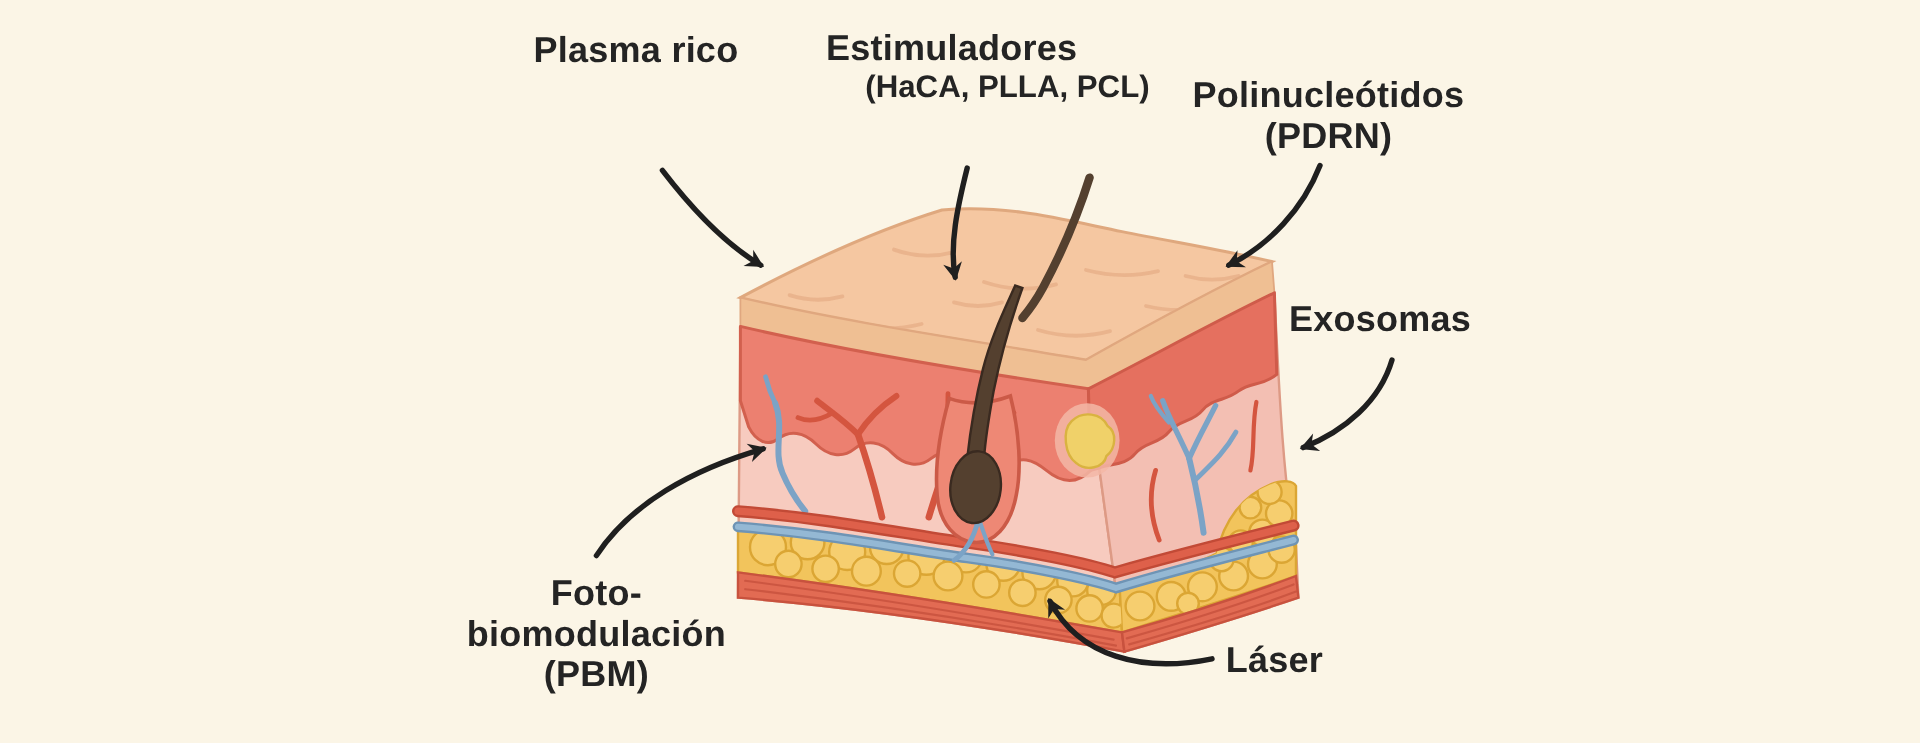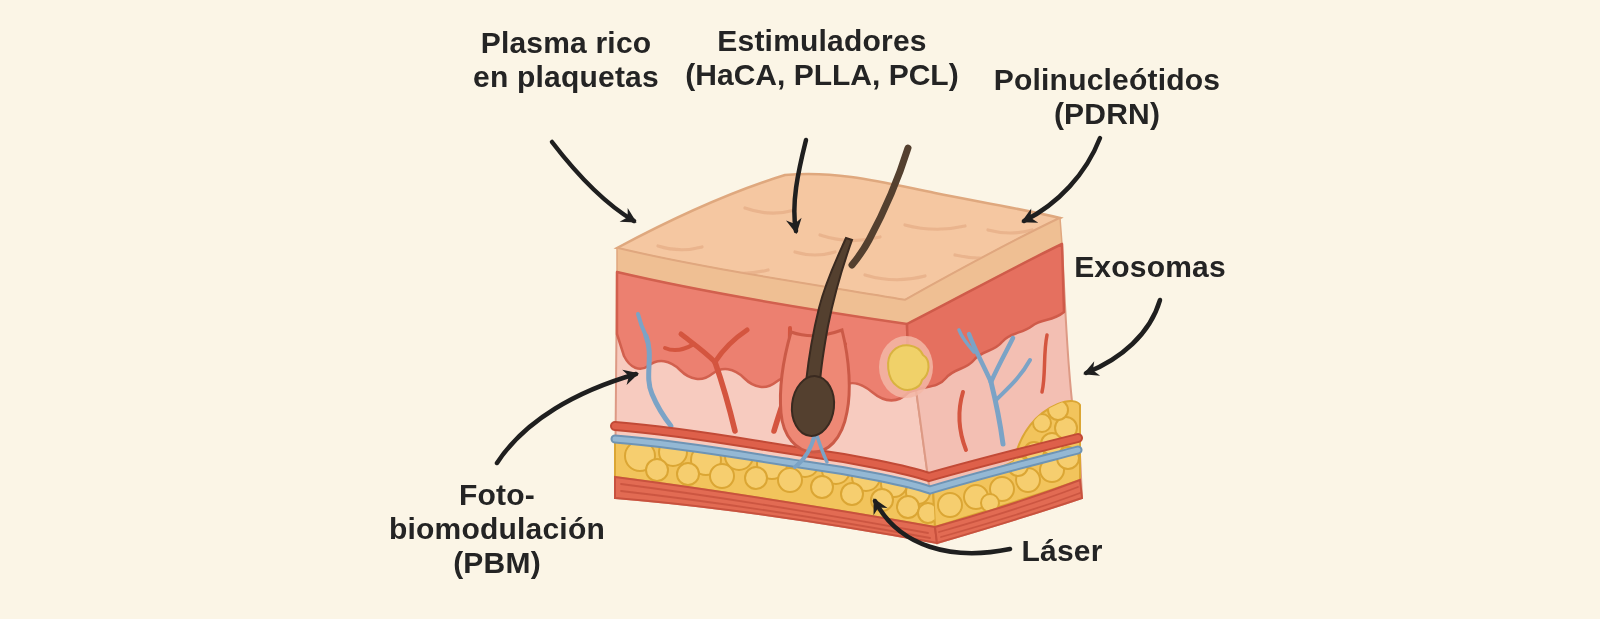--- a/index.html
+++ b/index.html
@@ -7,23 +7,23 @@
     width:1600px;height:619px;overflow:hidden;
     background:var(--background,#FAF4E6);
     font-family:"Liberation Sans", sans-serif;
   }
   .stage{position:relative;width:1600px;height:619px;}
   svg.canvas{position:absolute;left:0;top:0;}
   .label{
     position:absolute;text-align:center;font-weight:700;
     color:var(--text,#242424);font-size:30px;line-height:1.14;letter-spacing:.2px;
   }
-  .label .sub{font-size:30px;letter-spacing:0;}
-  #lbl-prp{left:406px;top:26px;width:320px;}
-  #lbl-estimuladores{left:657px;top:24px;width:330px;}
+  .label .sub{font-size:26px;letter-spacing:0;text-align:right;}
+  #lbl-prp{left:370px;top:26px;width:320px;}
+  #lbl-estimuladores{left:628px;top:24px;width:330px;}
   #lbl-polinucleotidos{left:942px;top:63px;width:330px;}
   #lbl-exosomas{left:1030px;top:250px;width:240px;}
   #lbl-pbm{left:332px;top:478px;width:330px;}
   #lbl-laser{left:982px;top:534px;width:160px;}
 
   .c-topface{fill:var(--skin-surface,#F5C7A1);stroke:#dfa87e;stroke-width:2.5;}
   .c-band{fill:var(--surface-band,#EFBF93);stroke:#e0a77f;stroke-width:1.5;}
   .c-face-front{fill:var(--dermis,#F7CBBF);stroke:var(--outline-soft,#DD9A85);stroke-width:2;}
   .c-face-side{fill:var(--dermis-side,#F3BFB3);stroke:var(--outline-soft,#DD9A85);stroke-width:2;}
   .c-epi{fill:var(--epidermis,#EC8070);stroke:#d2604e;stroke-width:2.5;stroke-linejoin:round;}
@@ -186,21 +186,20 @@
       <path class="arrow" marker-end="url(#arrowhead)" d="M806,140 C798,172 791,204 796,231"></path>
       <path class="arrow" marker-end="url(#arrowhead)" d="M1100,138 C1086,174 1058,204 1024,221"></path>
       <path class="arrow" marker-end="url(#arrowhead)" d="M1160,300 C1150,334 1121,359 1086,373"></path>
       <path class="arrow" marker-end="url(#arrowhead)" d="M497,463 C525,420 577,391 636,374"></path>
       <path class="arrow" marker-end="url(#arrowhead)" d="M1010,549 C952,561 899,547 875,501"></path>
     </g>
   </svg>
 
   <div class="label" id="lbl-prp">
     <div>Plasma rico</div>
-    <div>en plaquetas</div>
   </div>
 
   <div class="label" id="lbl-estimuladores">
     <div>Estimuladores</div>
     <div class="sub">(HaCA, PLLA, PCL)</div>
   </div>
 
   <div class="label" id="lbl-polinucleotidos">
     <div>Polinucleótidos</div>
     <div>(PDRN)</div>

